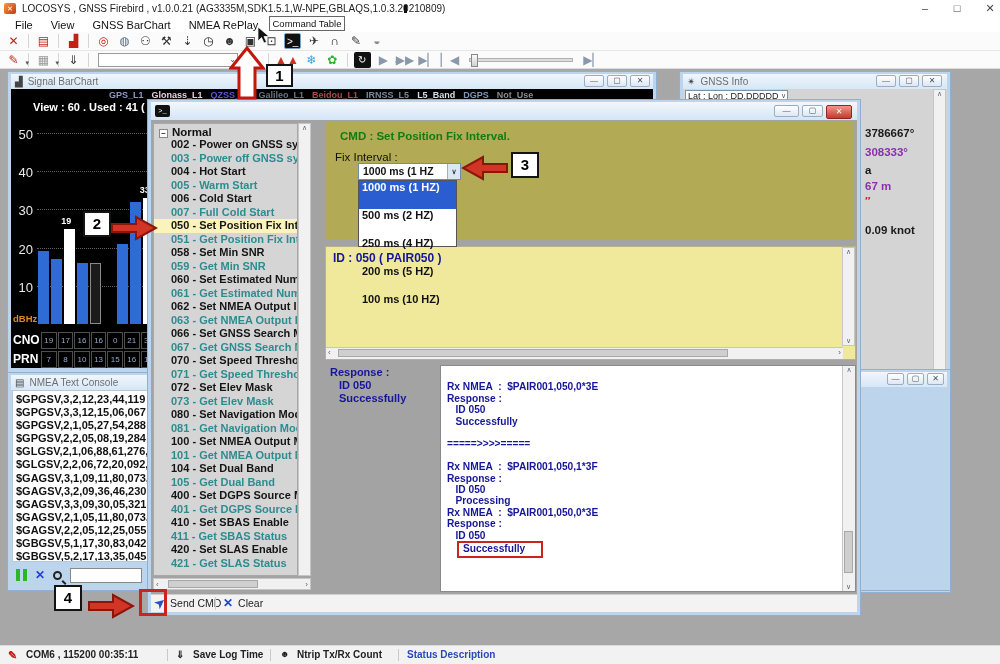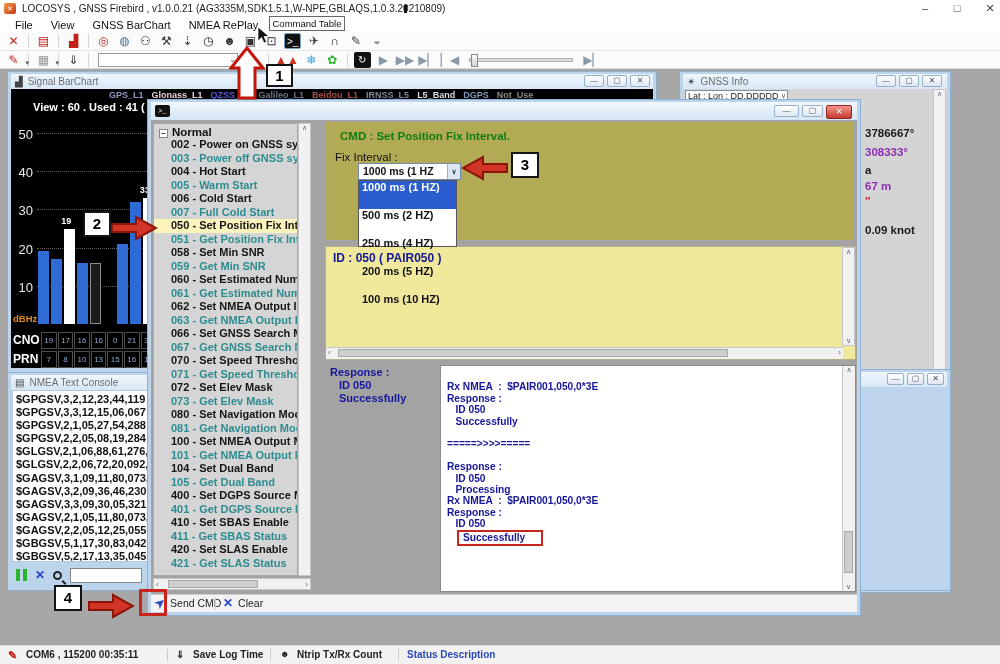--- a/index.html
+++ b/index.html
@@ -463,20 +463,21 @@
       <div id="log-box">
         <div id="log-lines">
             <div class="lline">&nbsp;</div>
             <div class="lline">Rx NMEA  :  $PAIR001,050,0*3E</div>
             <div class="lline">Response :</div>
             <div class="lline">   ID 050</div>
             <div class="lline">   Successfully</div>
             <div class="lline">&nbsp;</div>
             <div class="lline">=====&gt;&gt;&gt;&gt;=====</div>
             <div class="lline">&nbsp;</div>
+            <div class="lline">Rx NMEA  :  $PAIR001,050,1*3F</div>
             <div class="lline">Response :</div>
             <div class="lline">   ID 050</div>
             <div class="lline">   Processing</div>
             <div class="lline">Rx NMEA  :  $PAIR001,050,0*3E</div>
             <div class="lline">Response :</div>
             <div class="lline">   ID 050</div>
             <div class="lline" style="padding-left: 10px;"><div class="lbox">Successfully</div></div>
           </div>
         <div id="log-vsb">∧<span class="dn">∨</span><span class="th"></span></div>
       </div>

